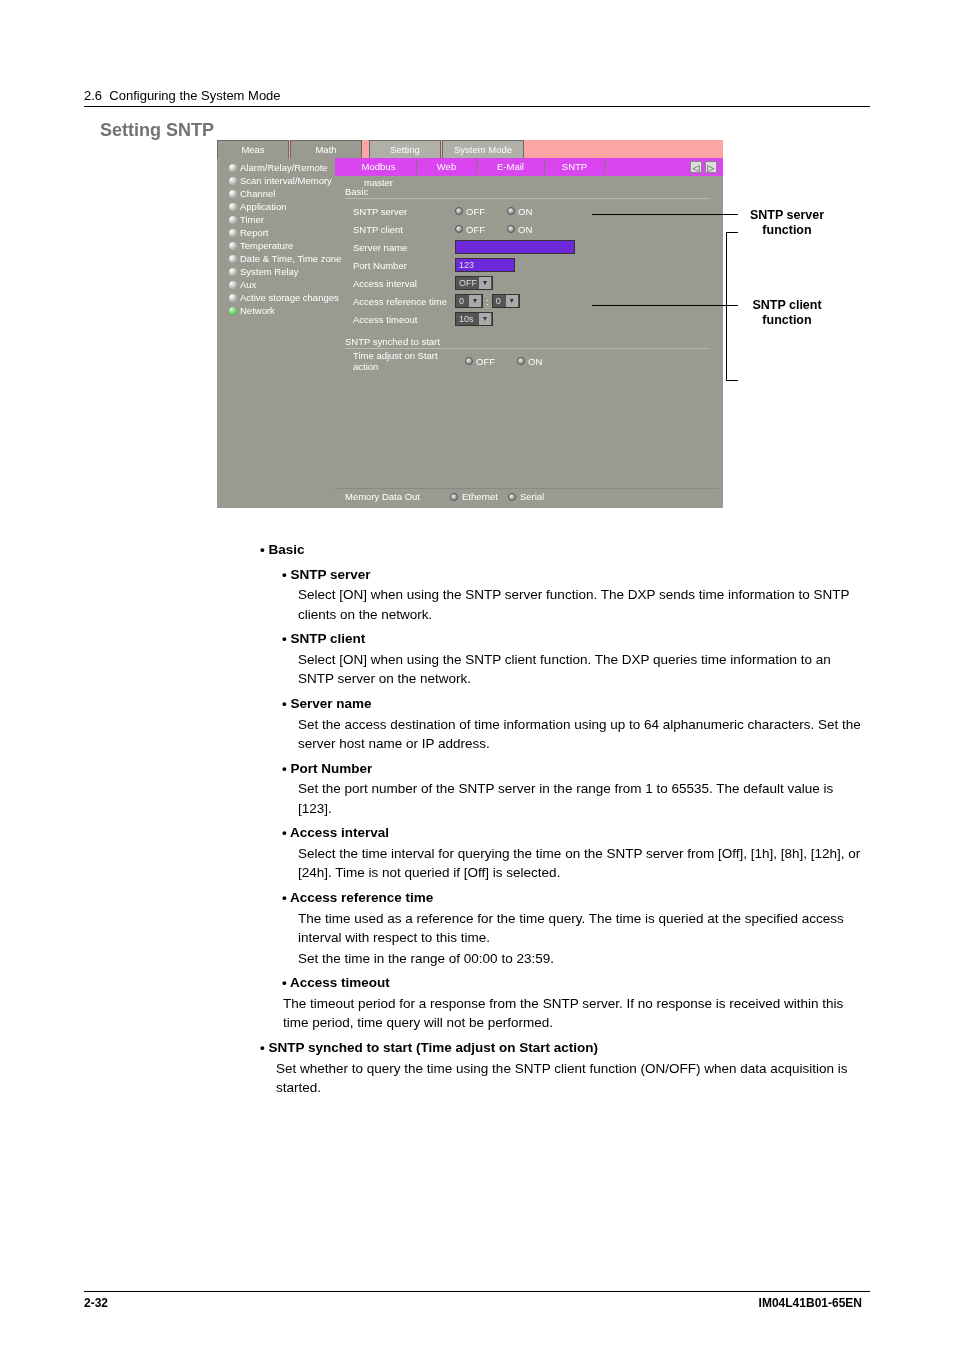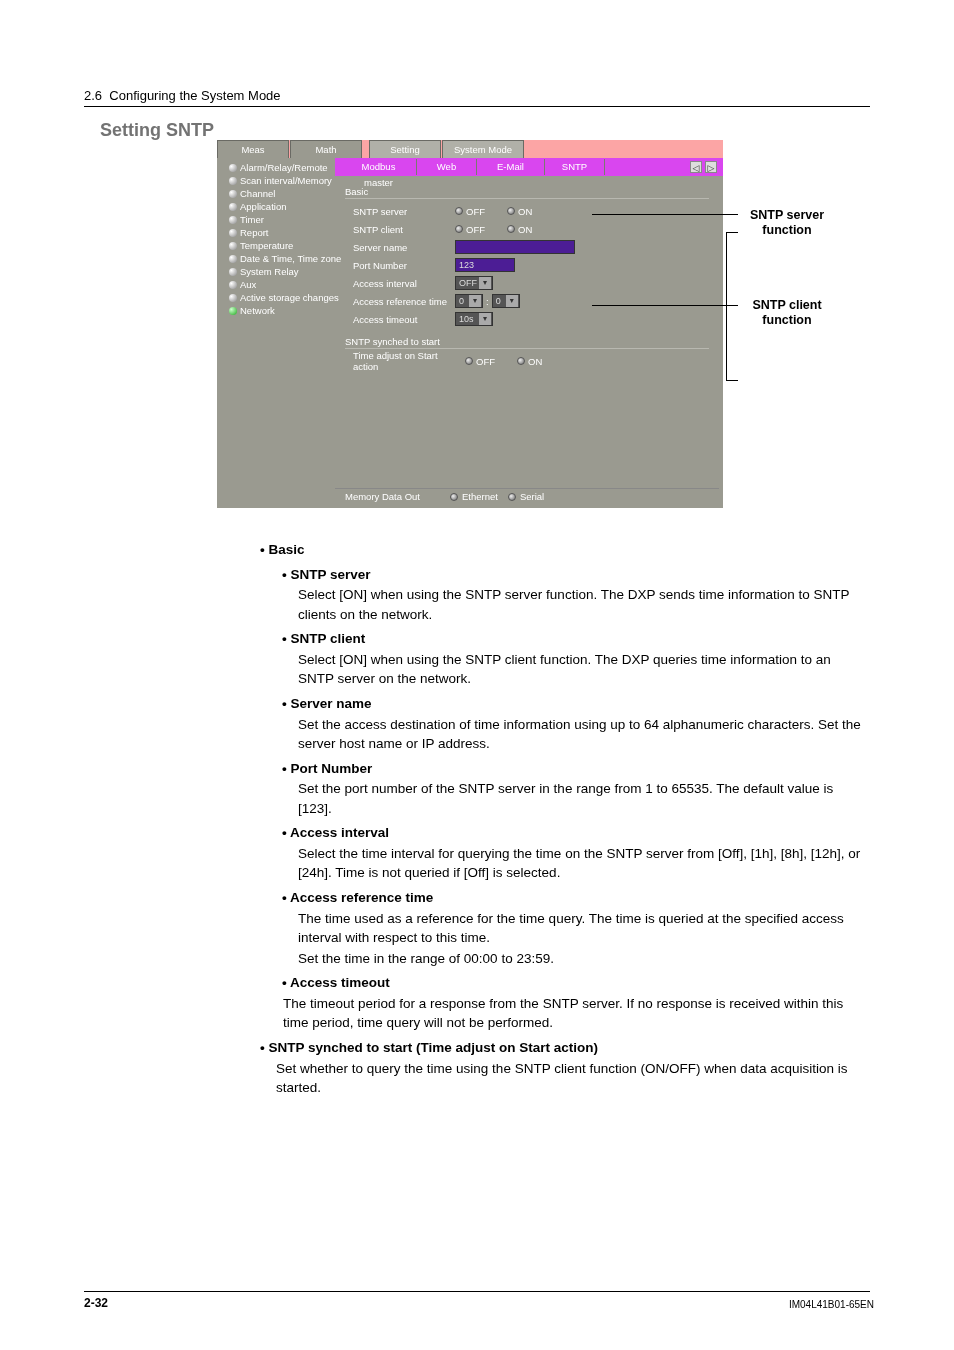--- a/index.html
+++ b/index.html
@@ -142,21 +142,21 @@
   }
   .form-label { width: 110px; padding-left: 8px; }
   .radio-pair { display: flex; gap: 22px; align-items: center; }
   .radio {
     width: 8px; height: 8px; border-radius: 50%;
     background: radial-gradient(circle at 35% 35%, #eee, #666);
     border: 1px solid #555;
   }
   .tinput {
     width: 60px; height: 14px;
-    background: #4c1d95;
+    background: #6d28d9;
     border: 1px solid #333;
     color: #ddd;
     font-size: 9px;
     padding: 0 3px;
     line-height: 12px;
   }
   .tinput.wide { width: 120px; }
   .dd {
     width: 38px; height: 14px;
     background: #555;
@@ -235,23 +235,23 @@
     position: absolute;
     bottom: 40px;
     left: 84px;
     font-size: 12px;
     font-weight: bold;
     margin-top: 12px;
   }
   .footer-right {
     position: absolute;
     bottom: 40px;
-    right: 80px;
-    font-size: 10px;
-    font-weight: normal;
+    right: 92px;
+    font-size: 12px;
+    font-weight: bold;
   }
 </style>
 </head>
 <body>
 
 <div class="page-header">
   <span>2.6</span>&nbsp;&nbsp;<span>Configuring the System Mode</span>
 </div>
 <div class="page-header-line"></div>
 

